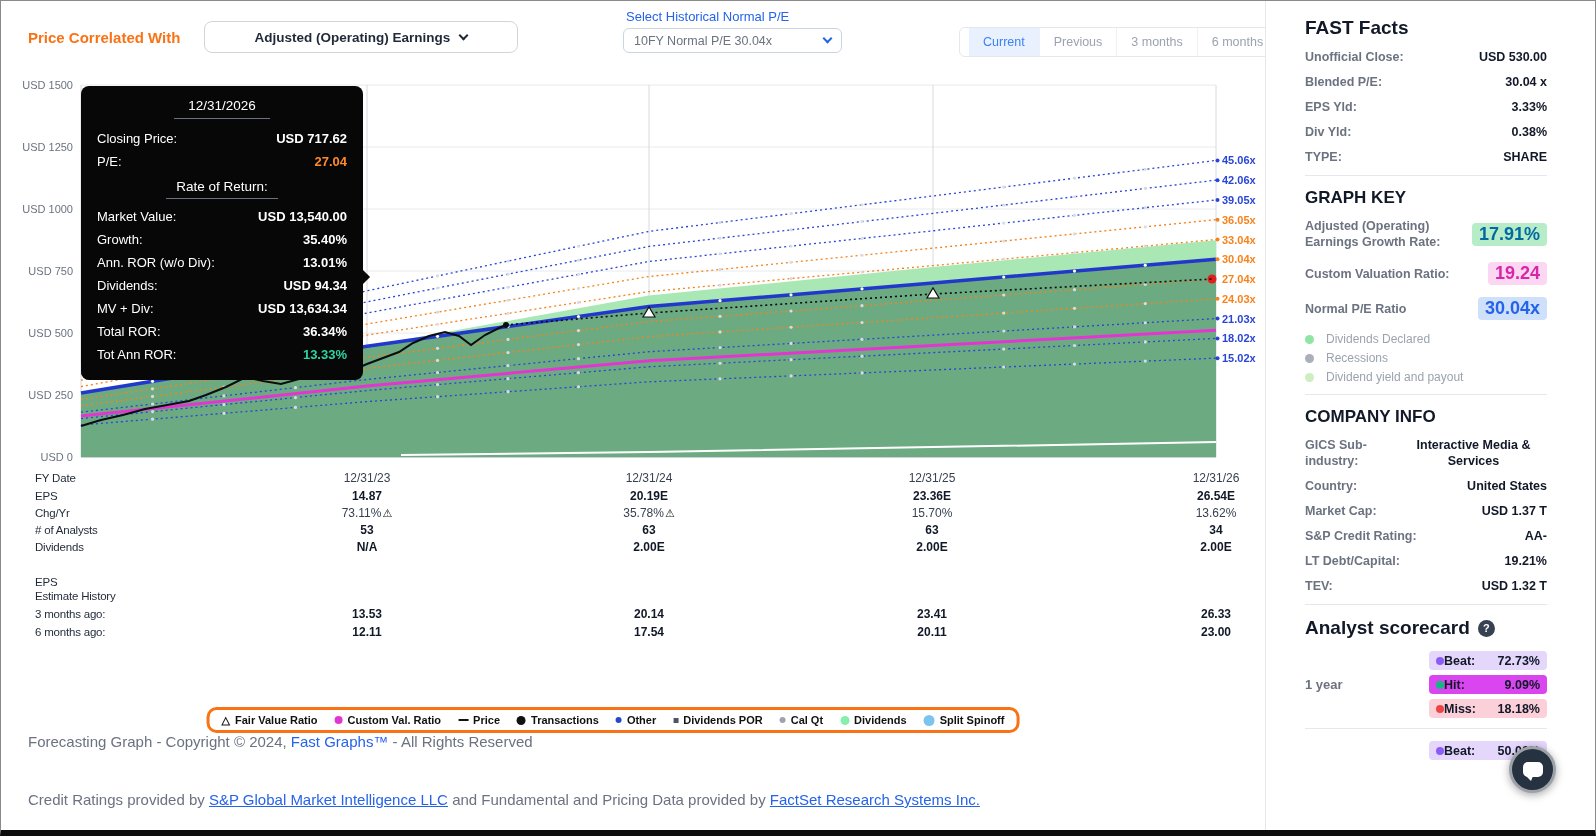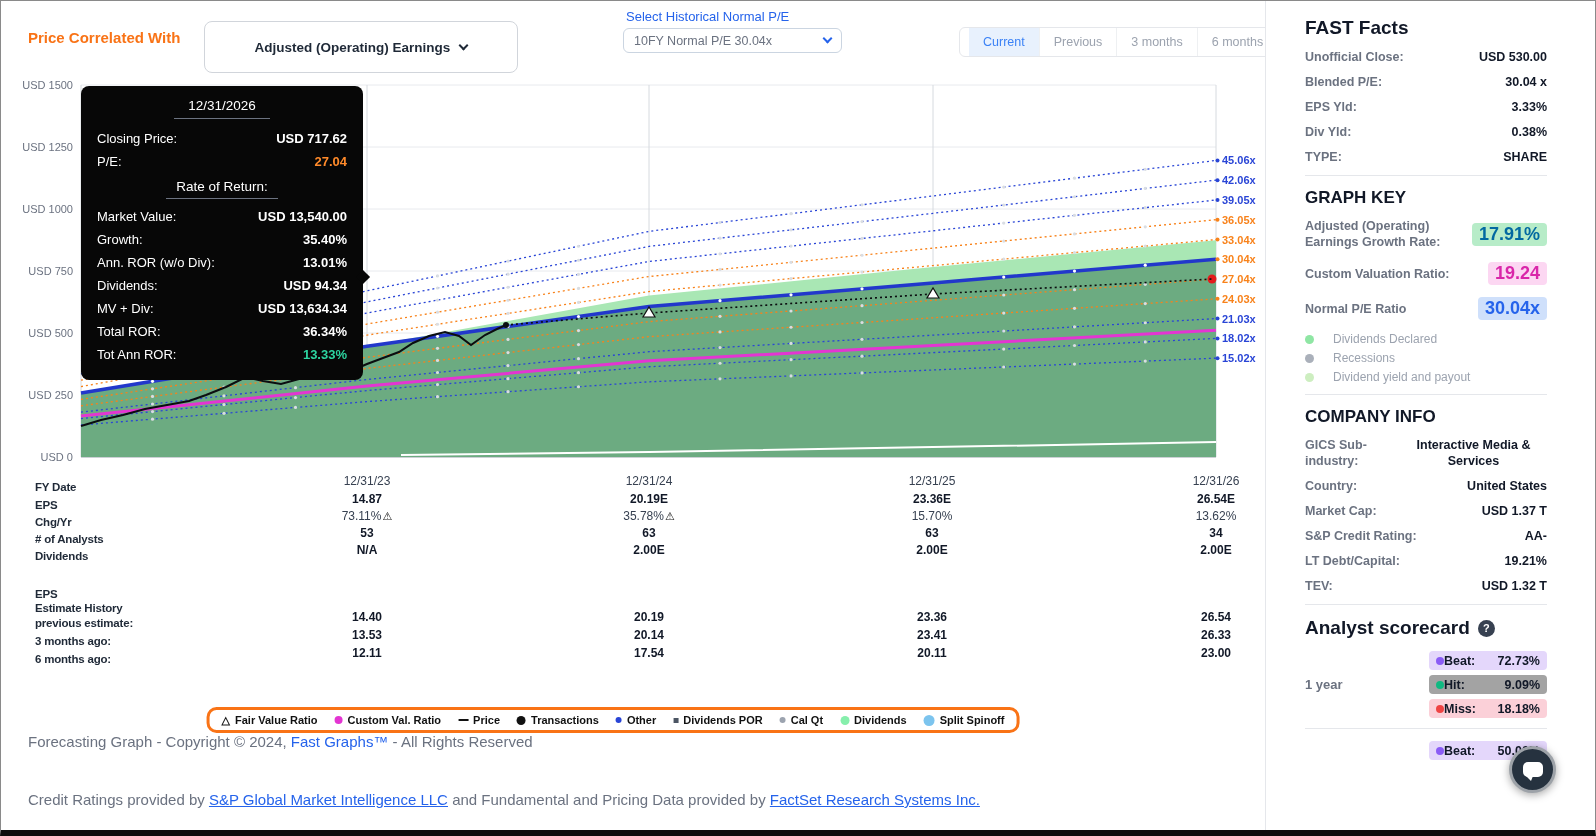--- a/index.html
+++ b/index.html
@@ -3,21 +3,21 @@
 <meta charset="utf-8">
 <style>
   * { box-sizing: border-box; margin: 0; padding: 0; }
   html,body { background:#dcdcdc; }
   body { font-family: "Liberation Sans", sans-serif; }
   .app { position:relative; width:1596px; height:836px; background:#fff;
          border:1px solid #8a8a8a; border-bottom:6px solid #0d0d0d; overflow:hidden; }
 
   
   .pc-label { position:absolute; left:27px; top:28px; font-size:15px; font-weight:700; color:#f97316; }
-  .earn-dd { position:absolute; left:203px; top:20px; width:314px; height:52px; background:#fff;
+  .earn-dd { position:absolute; left:203px; top:20px; width:314px; height:32px; background:#fff;
              border:1px solid #d1d5db; border-radius:8px; display:flex; align-items:center; justify-content:center;
              gap:10px; font-size:13.5px; font-weight:700; color:#1f2937; cursor:pointer; }
   .chev { display:inline-block; width:7px; height:7px; border-right:2px solid currentColor;
           border-bottom:2px solid currentColor; transform:rotate(45deg); margin-top:-4px; }
   .pe-label { position:absolute; left:625px; top:8px; font-size:13px; color:#2563eb; }
   .pe-select { position:absolute; left:622px; top:27px; width:219px; height:25px; background:#fff;
                border:1px solid #cbd5e1; border-radius:6px; display:flex; align-items:center;
                justify-content:space-between; padding:0 10px; font-size:12.5px; color:#6b7280; cursor:pointer; }
   .pe-select .chev { color:#2563eb; }
   .seg-group { position:absolute; left:958px; top:26px; height:30px; display:flex;
@@ -40,21 +40,21 @@
   .tt-row .v { font-weight:700; }
   .tt-row .v.orange { color:#ff8a2a; }
   .tt-row .v.green { color:#2dd4a0; }
   .tt-sec-wrap { text-align:center; margin:6px 0 6px 0; }
   .tt-sec { display:inline-block; padding:0 10px 4px 10px; border-bottom:1px solid #6b7280; font-size:13.5px; }
   .tt-pointer { position:absolute; right:-5px; top:186px; width:10px; height:10px; background:#070707; transform:rotate(45deg); }
 
   
   .ftable { position:absolute; left:0; top:468px; width:1357px; z-index:2; }
   .frow { display:grid; grid-template-columns:225px 282px 282px 284px 284px; height:17px; align-items:center; }
-  .frow .rl { padding-left:34px; font-size:11.5px; font-weight:700; color:#1f2937; letter-spacing:-0.2px;margin-top:12px; }
+  .frow .rl { padding-left:34px; font-size:11.5px; font-weight:400; color:#1f2937; letter-spacing:-0.2px; }
   .frow .cv { text-align:center; font-size:12px; font-weight:700; color:#111827; }
   .frow.dates { height:18px; }
   .frow.dates .cv { font-weight:400; color:#374151; }
   .frow.chg .cv { font-weight:400; color:#374151; }
   .warn { font-size:11px; color:#111; margin-left:1px; }
   .hist-title { margin-top:20px; height:30px; align-items:start; }
   .hist-title .rl { line-height:14px; }
   .frow.hist { height:18px; }
 
   
@@ -88,21 +88,21 @@
   .sb-row { display:flex; justify-content:space-between; align-items:flex-start; margin-bottom:9px; }
   .sb-row .l { font-size:12.5px; font-weight:700; color:#6b7280; line-height:16px; }
   .sb-row .v { font-size:12.5px; font-weight:700; color:#111827; text-align:center; line-height:16px; }
   .sb-row .v.wide { max-width:150px; }
   .sb-div { border:none; border-top:1px solid #e5e7eb; margin:10px 0 12px 0; }
   .chip { font-size:18px; font-weight:700; padding:1px 7px; border-radius:4px; }
   .chip.green { background:#b7ecc8; color:#0369a1; }
   .chip.pink  { background:#fcd7f2; color:#d926a9; }
   .chip.blue  { background:#cfe0fb; color:#2563eb; }
   .key-row { display:flex; justify-content:space-between; align-items:center; margin-bottom:12px; }
-  .key-dot-row { display:flex; align-items:center; gap:19px; margin-bottom:5px; }
+  .key-dot-row { display:flex; align-items:center; gap:12px; margin-bottom:5px; }
   .key-dot { width:9px; height:9px; border-radius:50%; }
   .key-dot-row .t { font-size:12px; color:#9ca3af; }
   .score-head { display:flex; align-items:center; gap:8px; }
   .q-icon { width:17px; height:17px; border-radius:50%; background:#374151; color:#fff; font-size:11px;
             font-weight:700; display:flex; align-items:center; justify-content:center; cursor:pointer; }
   .score-group { display:flex; justify-content:space-between; margin-top:12px; }
   .score-period { font-size:13px; font-weight:700; color:#6b7280; align-self:center; }
   .score-rows { display:flex; flex-direction:column; gap:5px; align-items:flex-end; }
   .score-chip { display:flex; align-items:center; gap:6px; padding:2.5px 7px; border-radius:4px;
                 font-size:12.5px; font-weight:700; color:#111827; min-width:118px; justify-content:space-between; }
@@ -422,27 +422,20 @@
       <span class="rl">
         <span style="display:block">EPS</span>
         <span style="display:block">Estimate History</span>
       </span>
       <span class="cv"></span>
         <span class="cv"></span>
         <span class="cv"></span>
         <span class="cv"></span>
     </div>
     <div class="frow hist">
-      <span class="rl">previous estimate:</span>
-      <span class="cv">14.40</span>
-      <span class="cv">20.19</span>
-      <span class="cv">23.36</span>
-      <span class="cv">26.54</span>
-    </div>
-    <div class="frow hist">
       <span class="rl">3 months ago:</span>
       <span class="cv">13.53</span>
       <span class="cv">20.14</span>
       <span class="cv">23.41</span>
       <span class="cv">26.33</span>
     </div>
     <div class="frow hist">
       <span class="rl">6 months ago:</span>
       <span class="cv">12.11</span>
       <span class="cv">17.54</span>
@@ -590,21 +583,21 @@
     <div class="score-group">
       <span class="score-period">1 year</span>
       <div class="score-rows">
         <span class="score-chip" style="background:#e4d7fb">
           <span class="left">
               <span class="sdot" style="background:#8b5cf6"></span>
               <span>Beat:</span>
             </span>
           <span>72.73%</span>
         </span>
-        <span class="score-chip" style="background:#a3a3a3">
+        <span class="score-chip" style="background:#d946ef">
           <span class="left">
               <span class="sdot" style="background:#10b981"></span>
               <span>Hit:</span>
             </span>
           <span>9.09%</span>
         </span>
         <span class="score-chip" style="background:#fbd0d8">
           <span class="left">
               <span class="sdot" style="background:#ef4444"></span>
               <span>Miss:</span>

